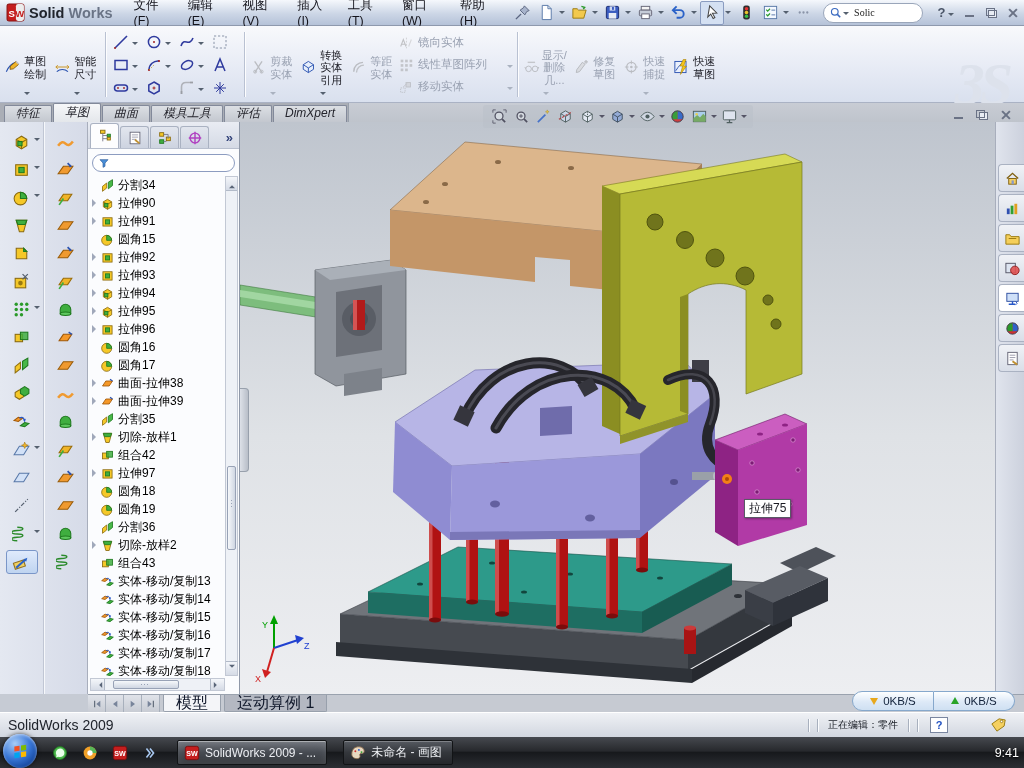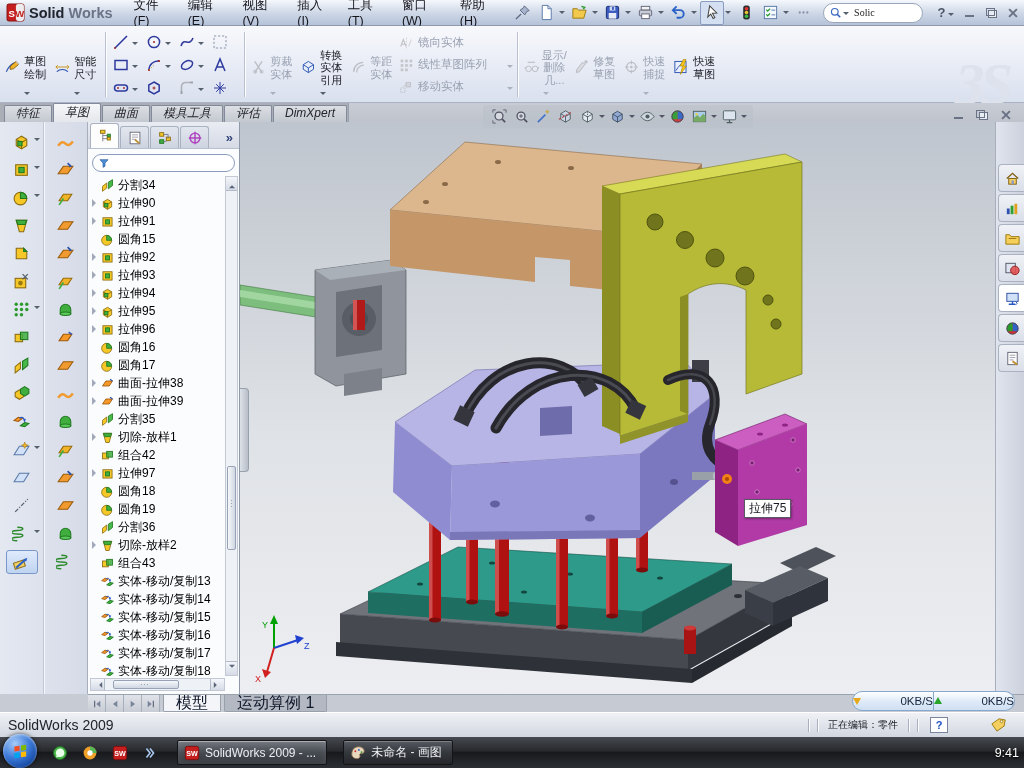--- a/index.html
+++ b/index.html
@@ -152,21 +152,21 @@
     border-top:1px solid #fff;display:flex;align-items:center;padding:0 8px;box-sizing:border-box;}
   #sbleft{font-size:14px;color:#20242c;}
   #sbright{margin-left:auto;display:flex;align-items:center;}
   .ssep{width:1px;height:13px;background:#a8b0be;box-shadow:1px 0 0 #fbfcfe;margin:0 4px;}
   #sbedit{font-size:10px;color:#20242c;margin:0 6px;}
   #helpbox{width:16px;height:14px;border:1px solid #7a86a0;background:#fff;color:#2050c0;font-weight:bold;
     font-size:11px;display:flex;align-items:center;justify-content:center;margin:0 8px;}
   #tagico{margin:0 10px 0 34px;width:16px;height:16px;}
   
   #netwidget{left:852px;top:691px;width:163px;height:20px;display:flex;z-index:8;}
-  .nseg{flex:1;display:flex;align-items:center;justify-content:space-between;gap:5px;font-size:11.5px;color:#14243c;
+  .nseg{flex:1;display:flex;align-items:center;justify-content:center;gap:5px;font-size:11.5px;color:#14243c;
     background:linear-gradient(#feffff,#dde9f7 55%,#cfe0f2);border:1px solid #86a8cc;box-sizing:border-box;}
   .nseg.l{border-radius:10px 0 0 10px;}
   .nseg.r{border-radius:0 10px 10px 0;border-left:0;}
   .adown{width:0;height:0;border:4px solid transparent;border-top:7px solid #e8a81c;margin-top:5px;}
   .aup{width:0;height:0;border:4px solid transparent;border-bottom:7px solid #28a428;margin-bottom:5px;}
   
   #taskbar{left:0;top:737px;width:1024px;height:31px;display:flex;align-items:center;box-sizing:border-box;
     background:linear-gradient(#46494f,#27292d 45%,#17191c 50%,#2c2f34 100%);gap:8px;}
   #startorb{width:34px;height:34px;margin:-4px 4px 0 3px;border-radius:50%;flex:none;position:relative;z-index:2;
     background:radial-gradient(circle at 35% 28%,#a6ccf8,#3a78d8 45%,#1a4fa8 72%,#0b2a60);

